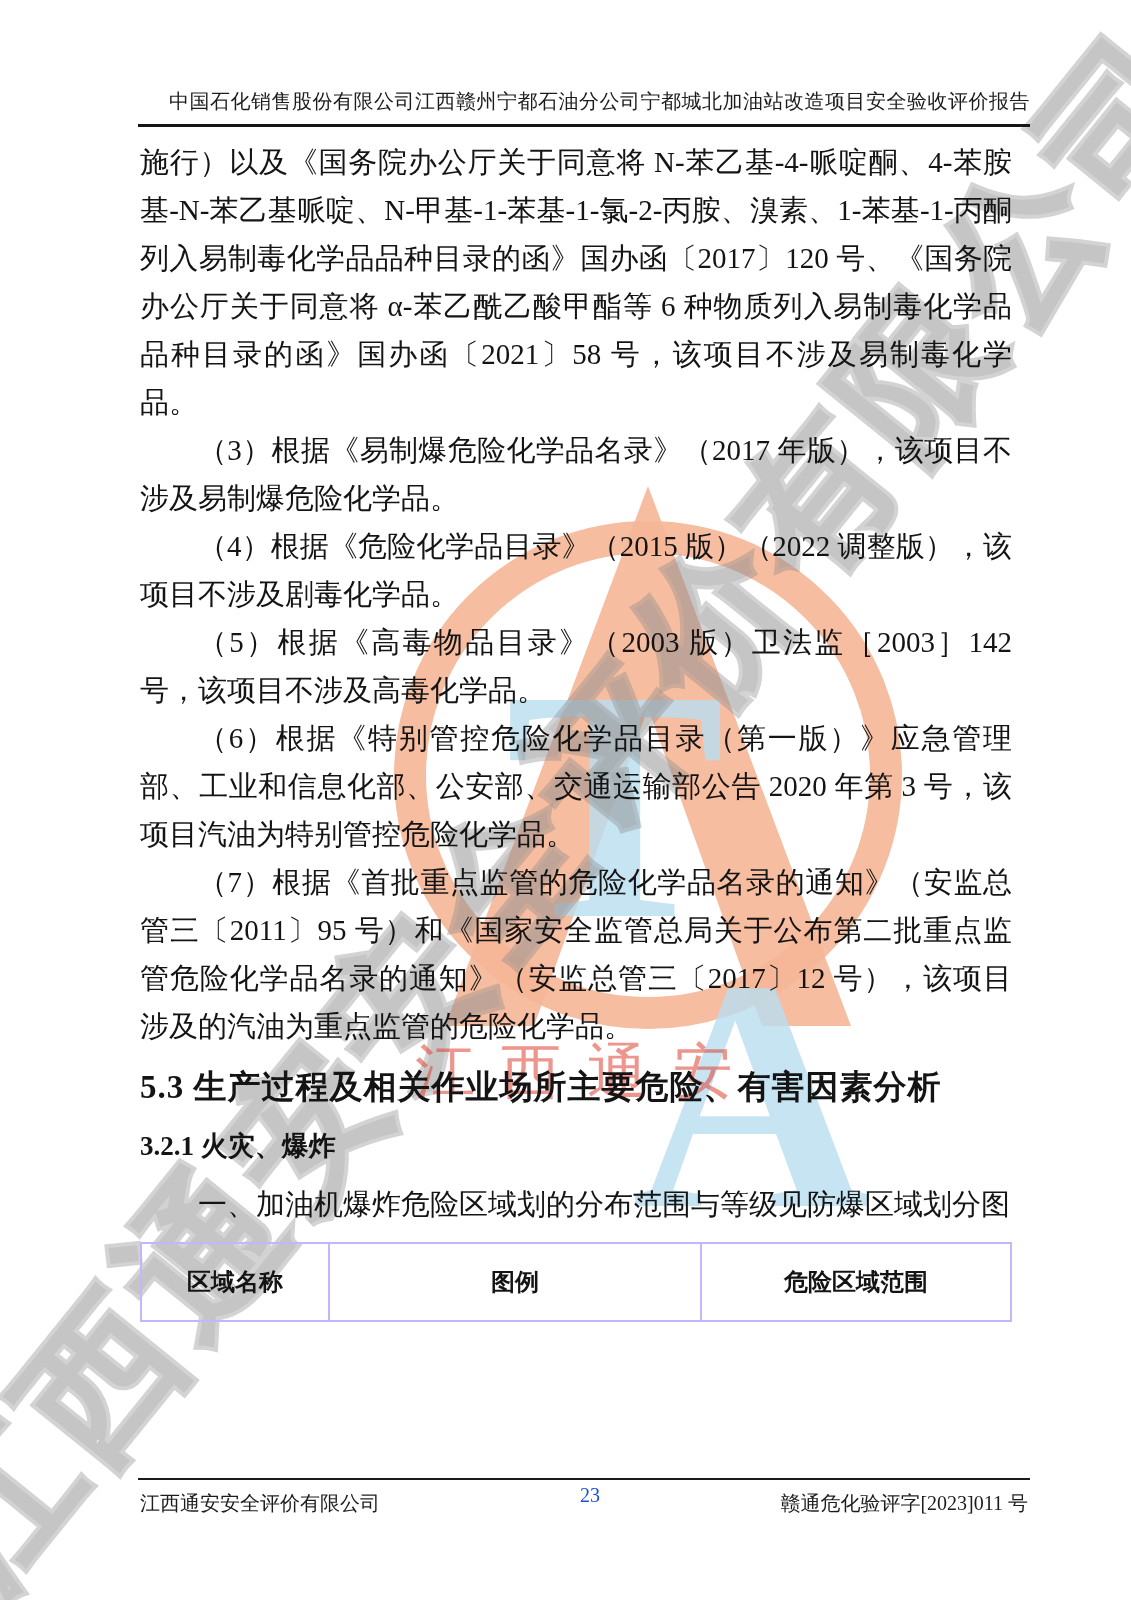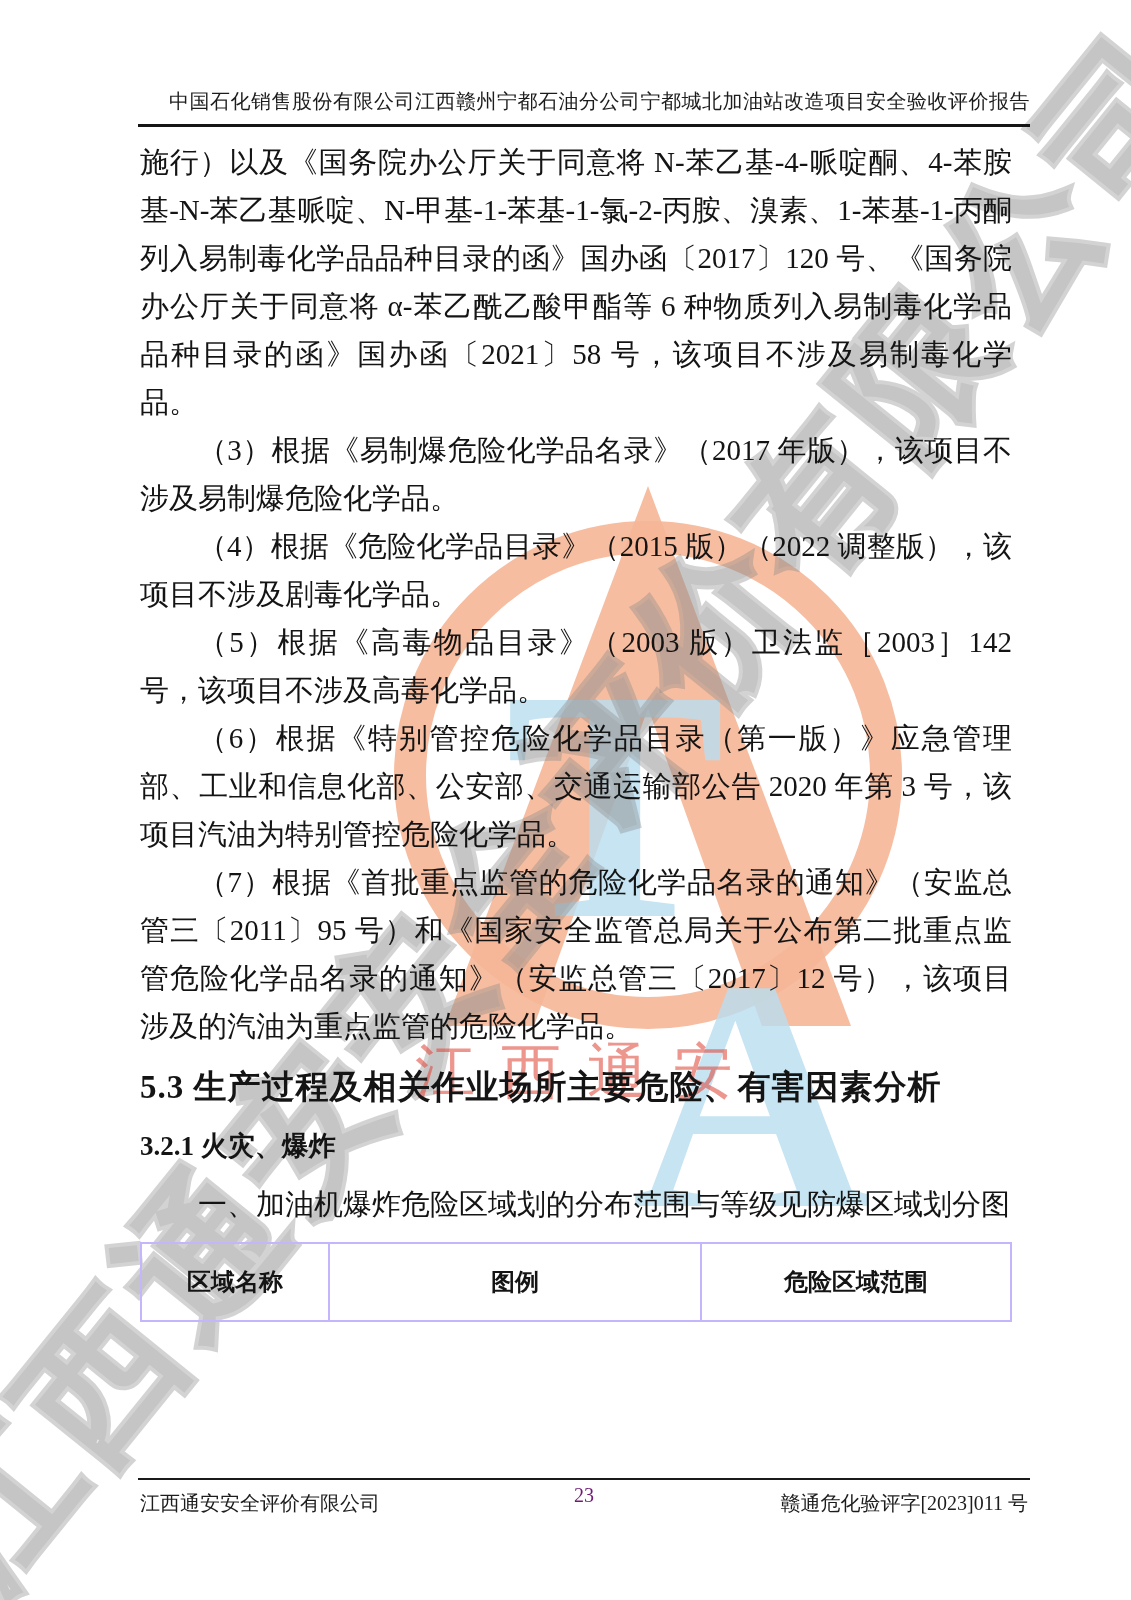--- a/index.html
+++ b/index.html
@@ -98,22 +98,22 @@
   .footer { position:absolute; left:0; top:0; width:100%; z-index:5; }
   .footer-rule {
     position:absolute; left:138px; top:1478px; width:892px; height:2px;
     background:#1a1a1a;
   }
   .footer-left {
     position:absolute; left:140px; top:1490px;
     font-size:20px; color:#1c1c1c;
   }
   .footer-page {
-    position:absolute; left:138px; top:1484px; width:892px;
-    text-align:center; font-size:20px; color:#701a75;
+    position:absolute; left:144px; top:1484px; width:892px;
+    text-align:center; font-size:20px; color:#1d4ed8;
   }
   .footer-right {
     position:absolute; right:103px; top:1490px;
     font-size:20px; color:#1c1c1c;
   }
 </style>
 </head>
 <body>
 
 <div class="page">

